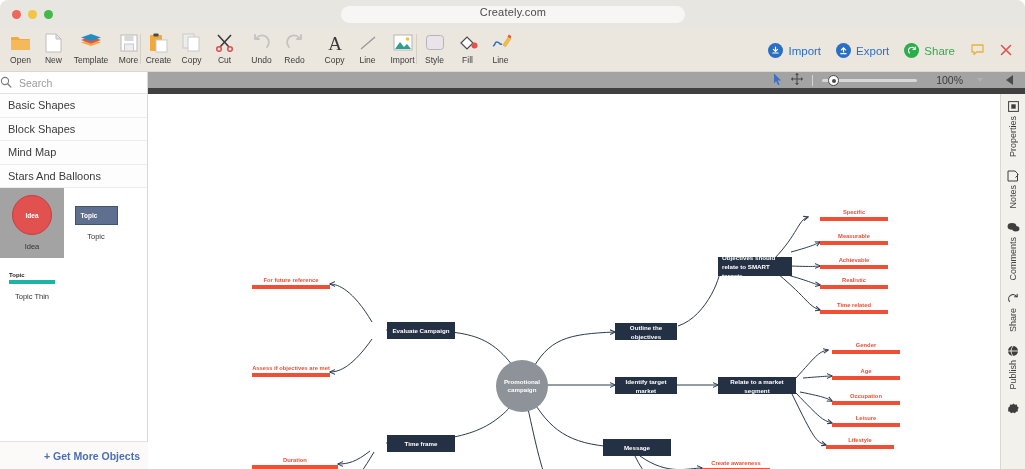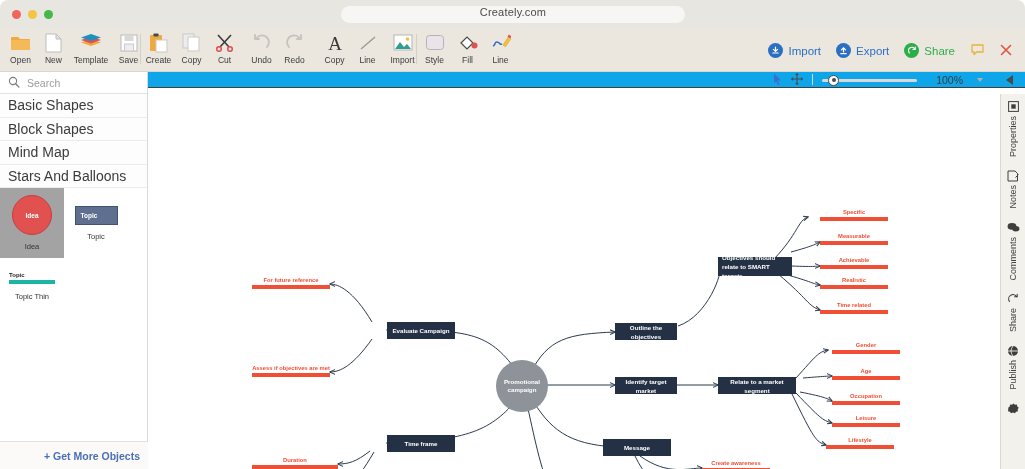--- a/index.html
+++ b/index.html
@@ -45,46 +45,46 @@
 
   
   .actions { position:absolute; right:8px; top:0; height:43px; display:flex; align-items:center; gap:5px;}
   .act { display:flex; align-items:center; gap:5px; cursor:pointer; padding:0 5px; }
   .act .lbl { font-size:11.5px; }
   .circ { width:15px; height:15px; border-radius:50%; display:flex; align-items:center; justify-content:center; }
   .circ svg { display:block; }
 
   
   .canvasbar {
-    position:absolute; left:148px; top:72px; width:877px; height:16px;
-    background:#0ea5e9; border-bottom:1px solid #404040;
+    position:absolute; left:148px; top:72px; width:877px; height:22px;
+    background:#a3a3a3; border-bottom:6px solid #404040;
     display:flex; align-items:center; justify-content:flex-end;
   }
   .cb-icons { display:flex; align-items:center; gap:9px; margin-right:8px; }
   .zoomslider { position:relative; width:95px; height:10px; display:flex; align-items:center;}
   .zs-track { position:absolute; left:0; top:4px; width:95px; height:3px; background:#d8d8d8; border-radius:2px;}
   .zs-knob { position:absolute; left:6px; top:0px; width:11px; height:11px; border-radius:50%; background:#fff; border:1.6px solid #4a4a4a;}
   .zs-knob::after{ content:""; position:absolute; left:2.6px; top:2.6px; width:4px; height:4px; border-radius:50%; background:#4a4a4a;}
   .zoomval { font-size:10.5px; color:#3c3c3c; margin-left:10px; }
   .caret-sm { margin-left:5px; width:0;height:0;border-left:3.5px solid transparent;border-right:3.5px solid transparent;border-top:4px solid #b0b0b0;}
   .collapse-tri { margin-left:14px; margin-right:4px; width:0;height:0;border-top:5px solid transparent;border-bottom:5px solid transparent;border-right:7px solid #4a4a4a;}
 
   
   .leftpanel {
     position:absolute; left:0; top:72px; width:148px; height:397px;
     background:#ffffff; border-right:1px solid #d9d9d9;
   }
   .searchrow {
     height:22px; border-bottom:1px solid #e2e2e2; display:flex; align-items:center;
-    padding-left:8px; gap:7px; background:#fff;
+    gap:7px; background:#fff;
   }
   .searchrow .ph { font-size:10.5px; color:#9b9b9b; }
   .libitem {
     height:23.5px; display:flex; align-items:center; padding-left:8px;
-    font-size:14px; color:#3b3b3b; border-bottom:1px solid #ececec; cursor:pointer;
+    font-size:11px; color:#3b3b3b; border-bottom:1px solid #ececec; cursor:pointer;
     background:#fdfdfd;
   }
   .shapegrid { display:flex; flex-wrap:wrap; }
   .shapecell {
     width:64px; height:70px; display:flex; flex-direction:column; align-items:center; justify-content:center;
     cursor:pointer;
   }
   .shapecell.sel { background:#a3a3a3; }
   .shapecell .cap { font-size:7.5px; color:#333; margin-top:7px; }
   .sh-circle { width:40px; height:40px; border-radius:50%; background:#e0514f; border:1px solid #c83f3e;
@@ -176,21 +176,21 @@
         <div class="tlabel">Template</div>
       </div>
       <div class="titem">
         <div class="glyph">
           <svg width="18" height="18" viewBox="0 0 18 18">
               <rect x="1" y="1" width="16" height="16" fill="#fff" stroke="#b9b9b9"></rect>
               <rect x="4.5" y="1" width="9" height="6" fill="#d8d8d8"></rect>
               <rect x="4.5" y="10" width="9" height="7" fill="#ededed" stroke="#cacaca"></rect>
             </svg>
         </div>
-        <div class="tlabel">Save</div>
+        <div class="tlabel">More</div>
       </div>
     </div>
 
     <div class="tsep" style="position:absolute;left:134px;top:0;"></div>
 
     <div class="tgroup" style="left:142px;">
       <div class="titem">
         <div class="glyph">
           <svg width="19" height="20" viewBox="0 0 19 20">
               <rect x="1" y="2" width="12" height="16" fill="#f0a93c" rx="1"></rect>

